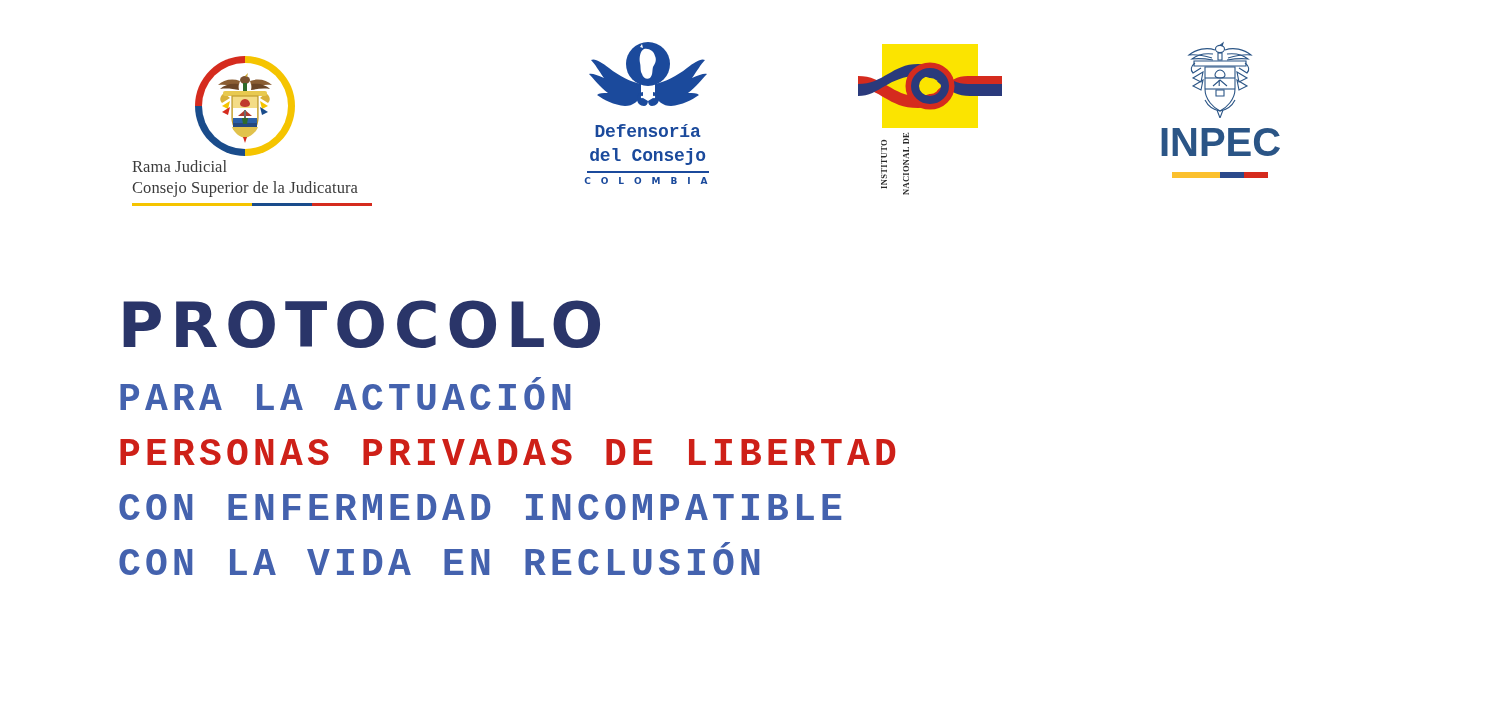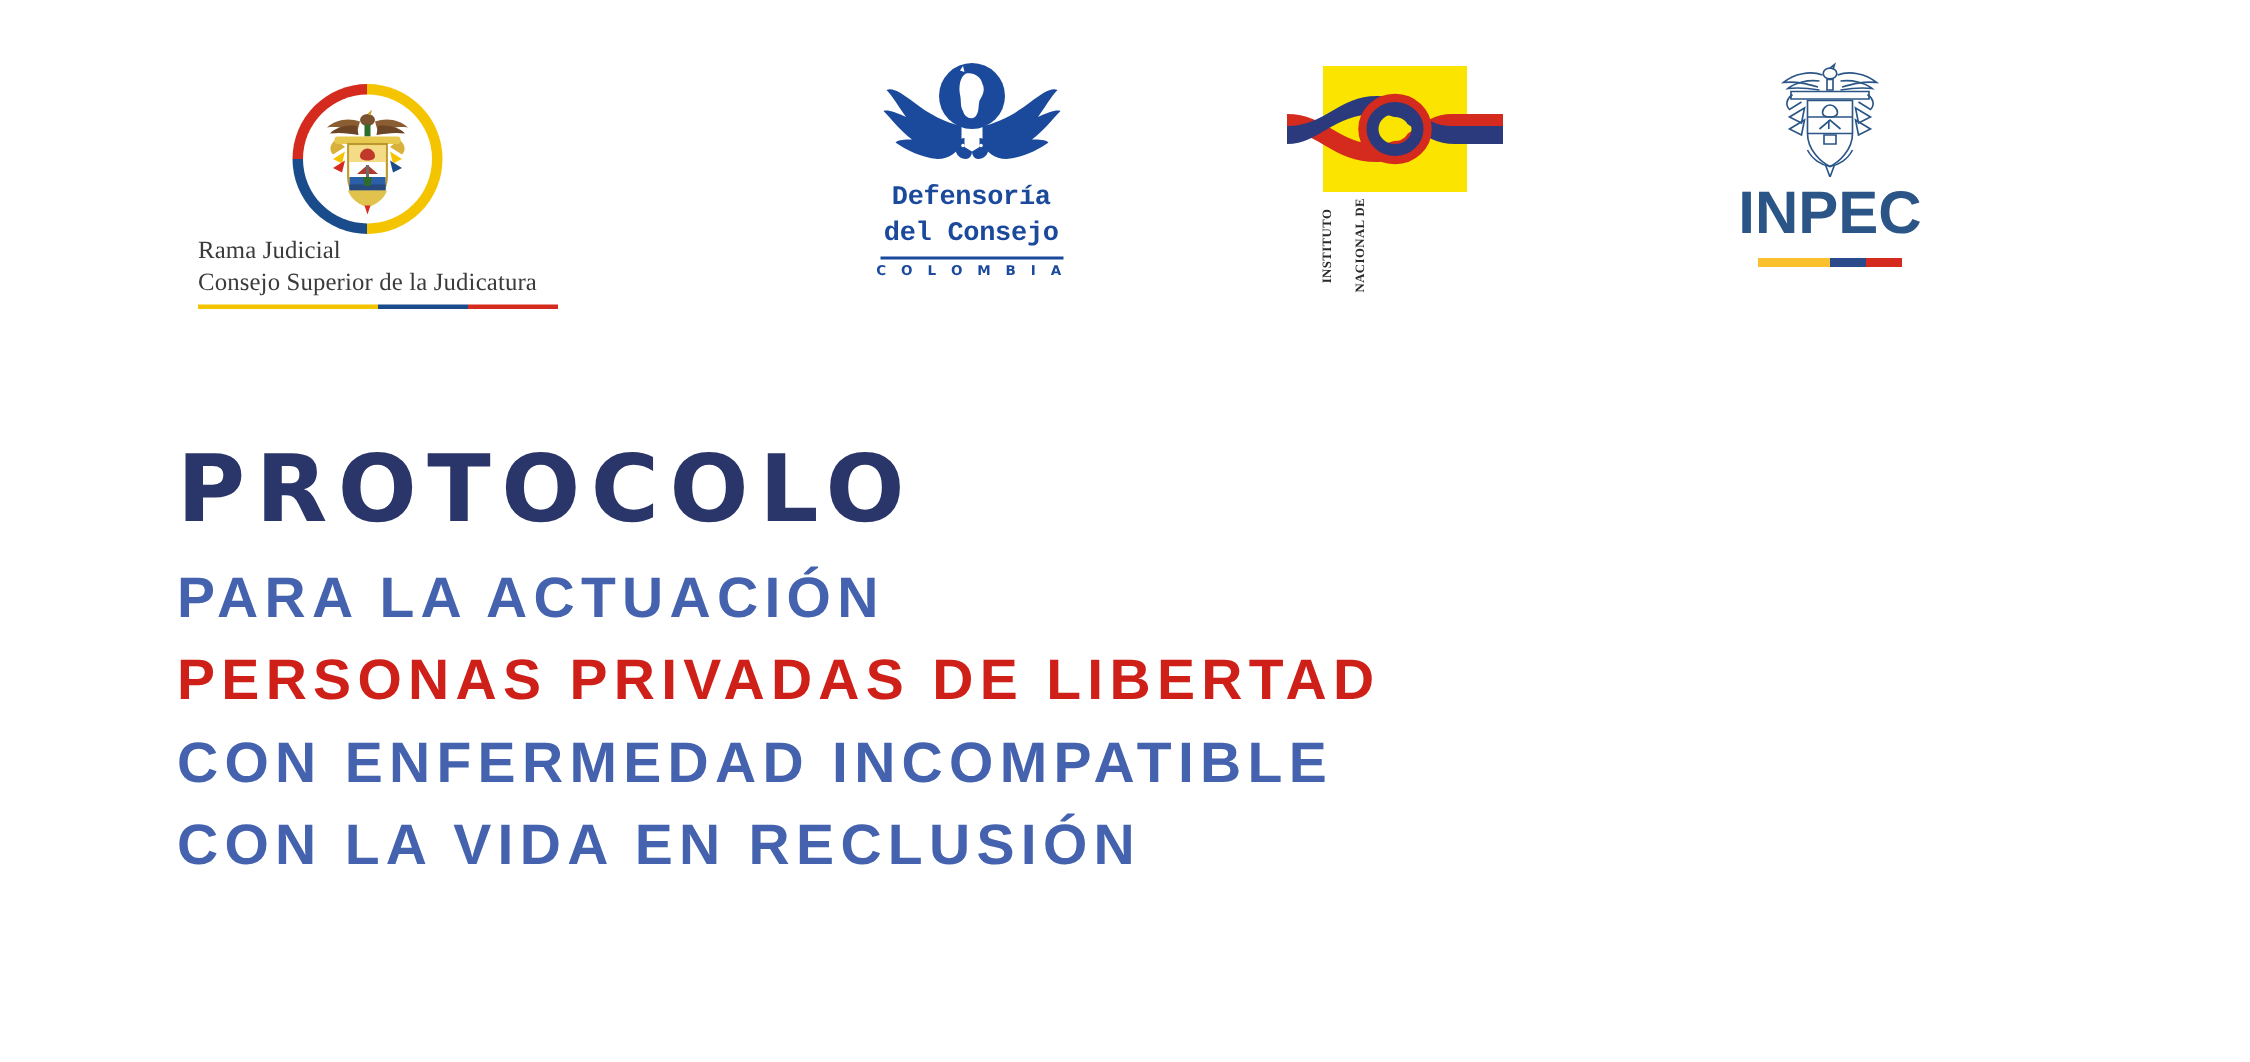--- a/index.html
+++ b/index.html
@@ -164,21 +164,21 @@
     font-weight: bold;
     font-size: 62px;
     line-height: 68px;
     letter-spacing: 7px;
     color: #2a3569;
     margin-bottom: 12px;
     margin-top: 24px;
   }
 
   .t-line {
-    font-family: Liberation Sans, sans-serif;
+    font-family: Liberation Mono, monospace;
     font-weight: bold;
     font-size: 38px;
     line-height: 55px;
     letter-spacing: 4.2px;
     color: #4462ae;
     white-space: nowrap;
   }
   .t-line .red { color: #ce2018; }
   .t-line.all-red { color: #ce2018; }
 </style>

